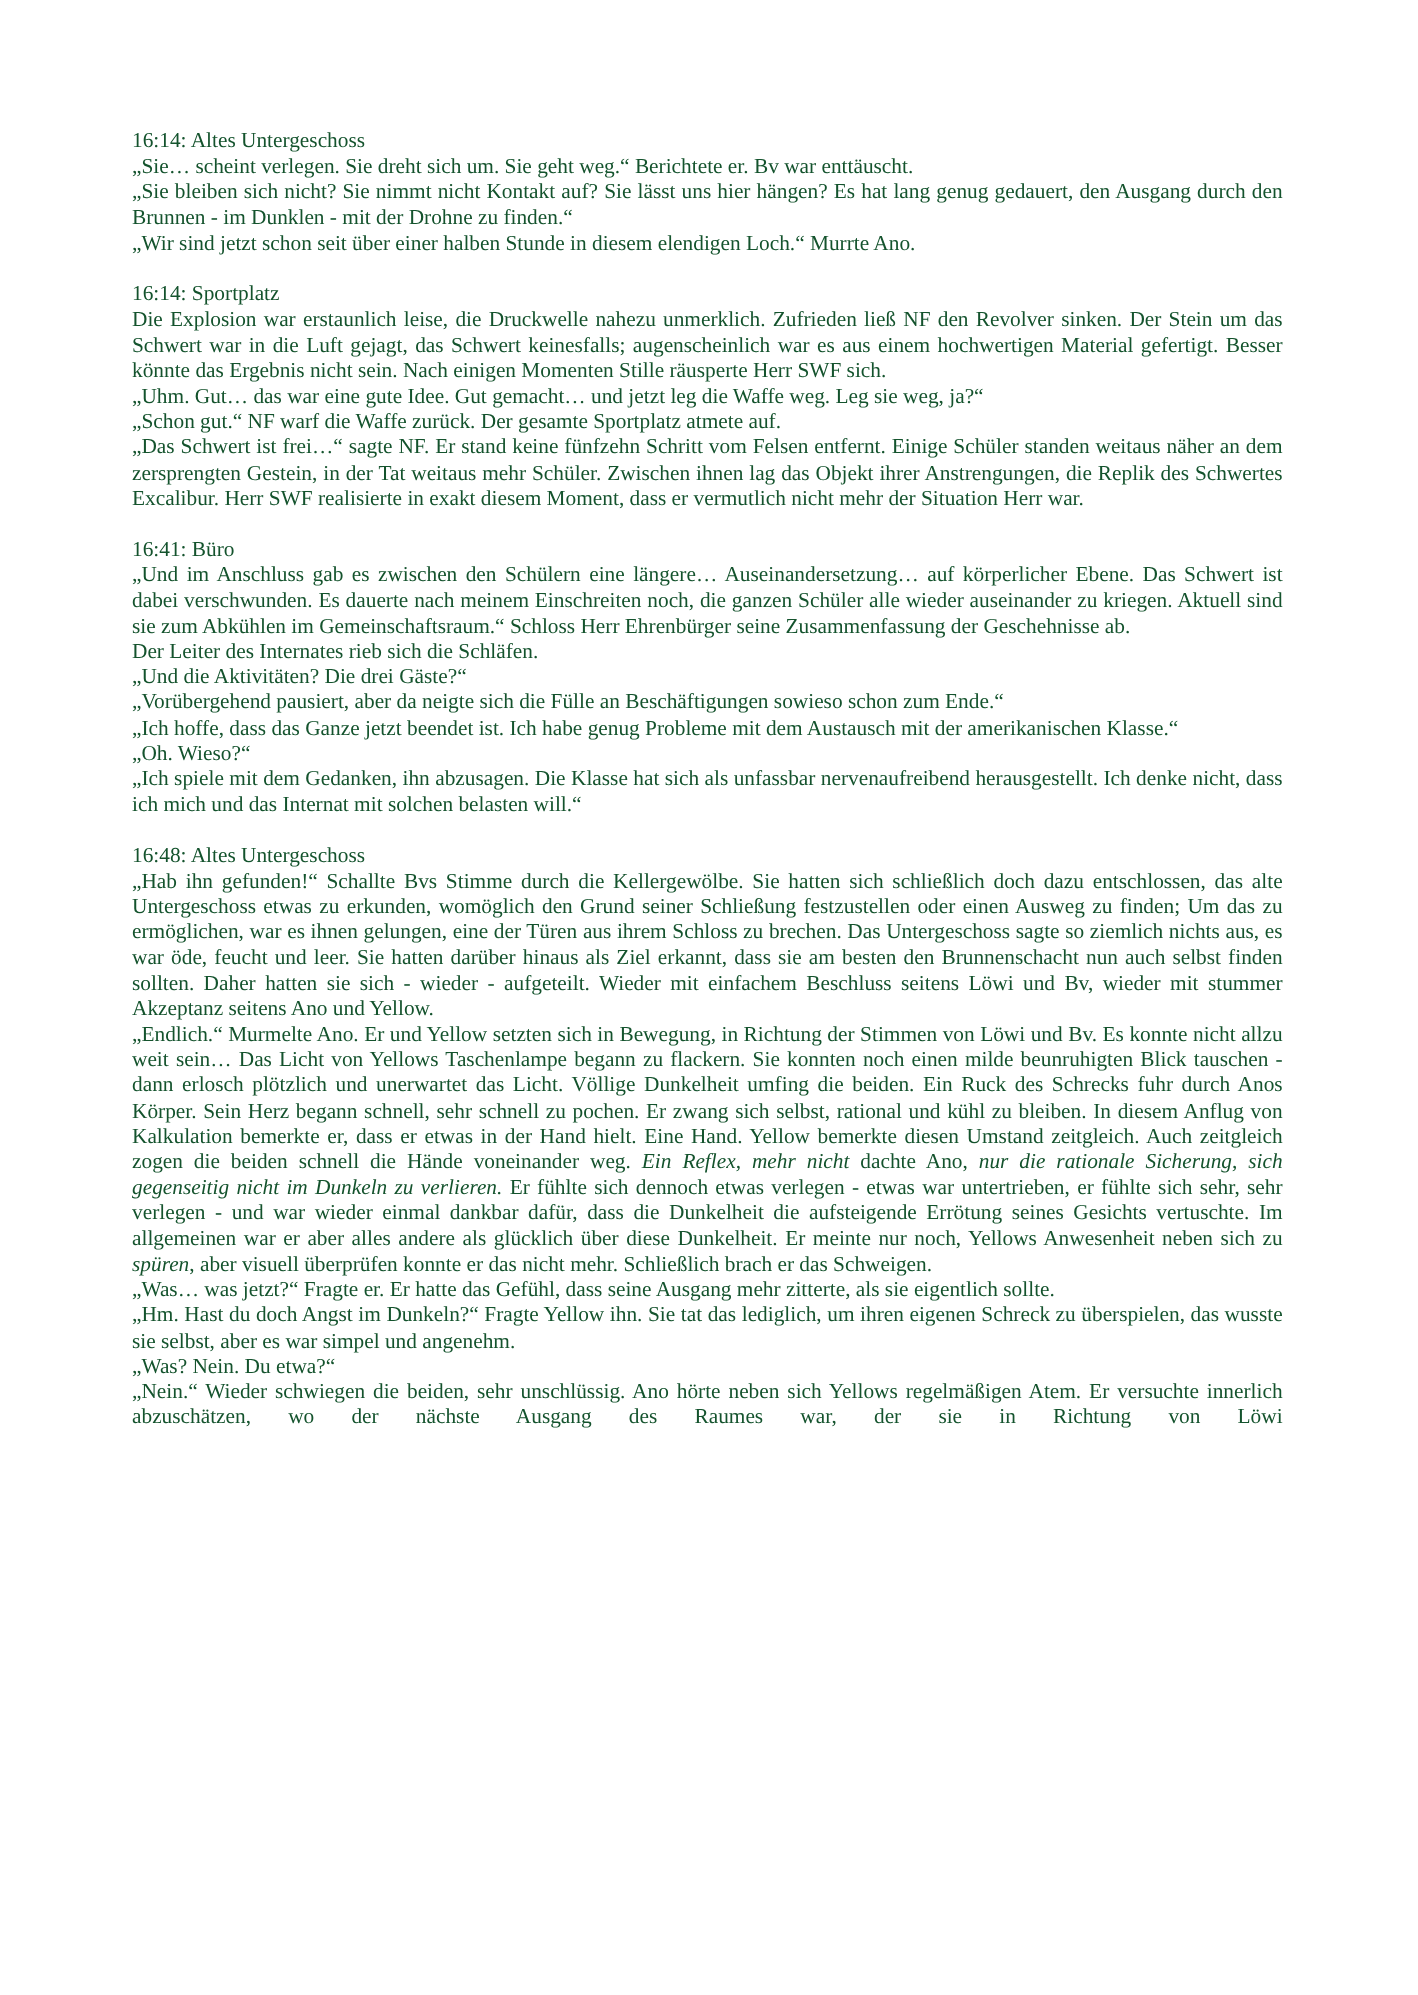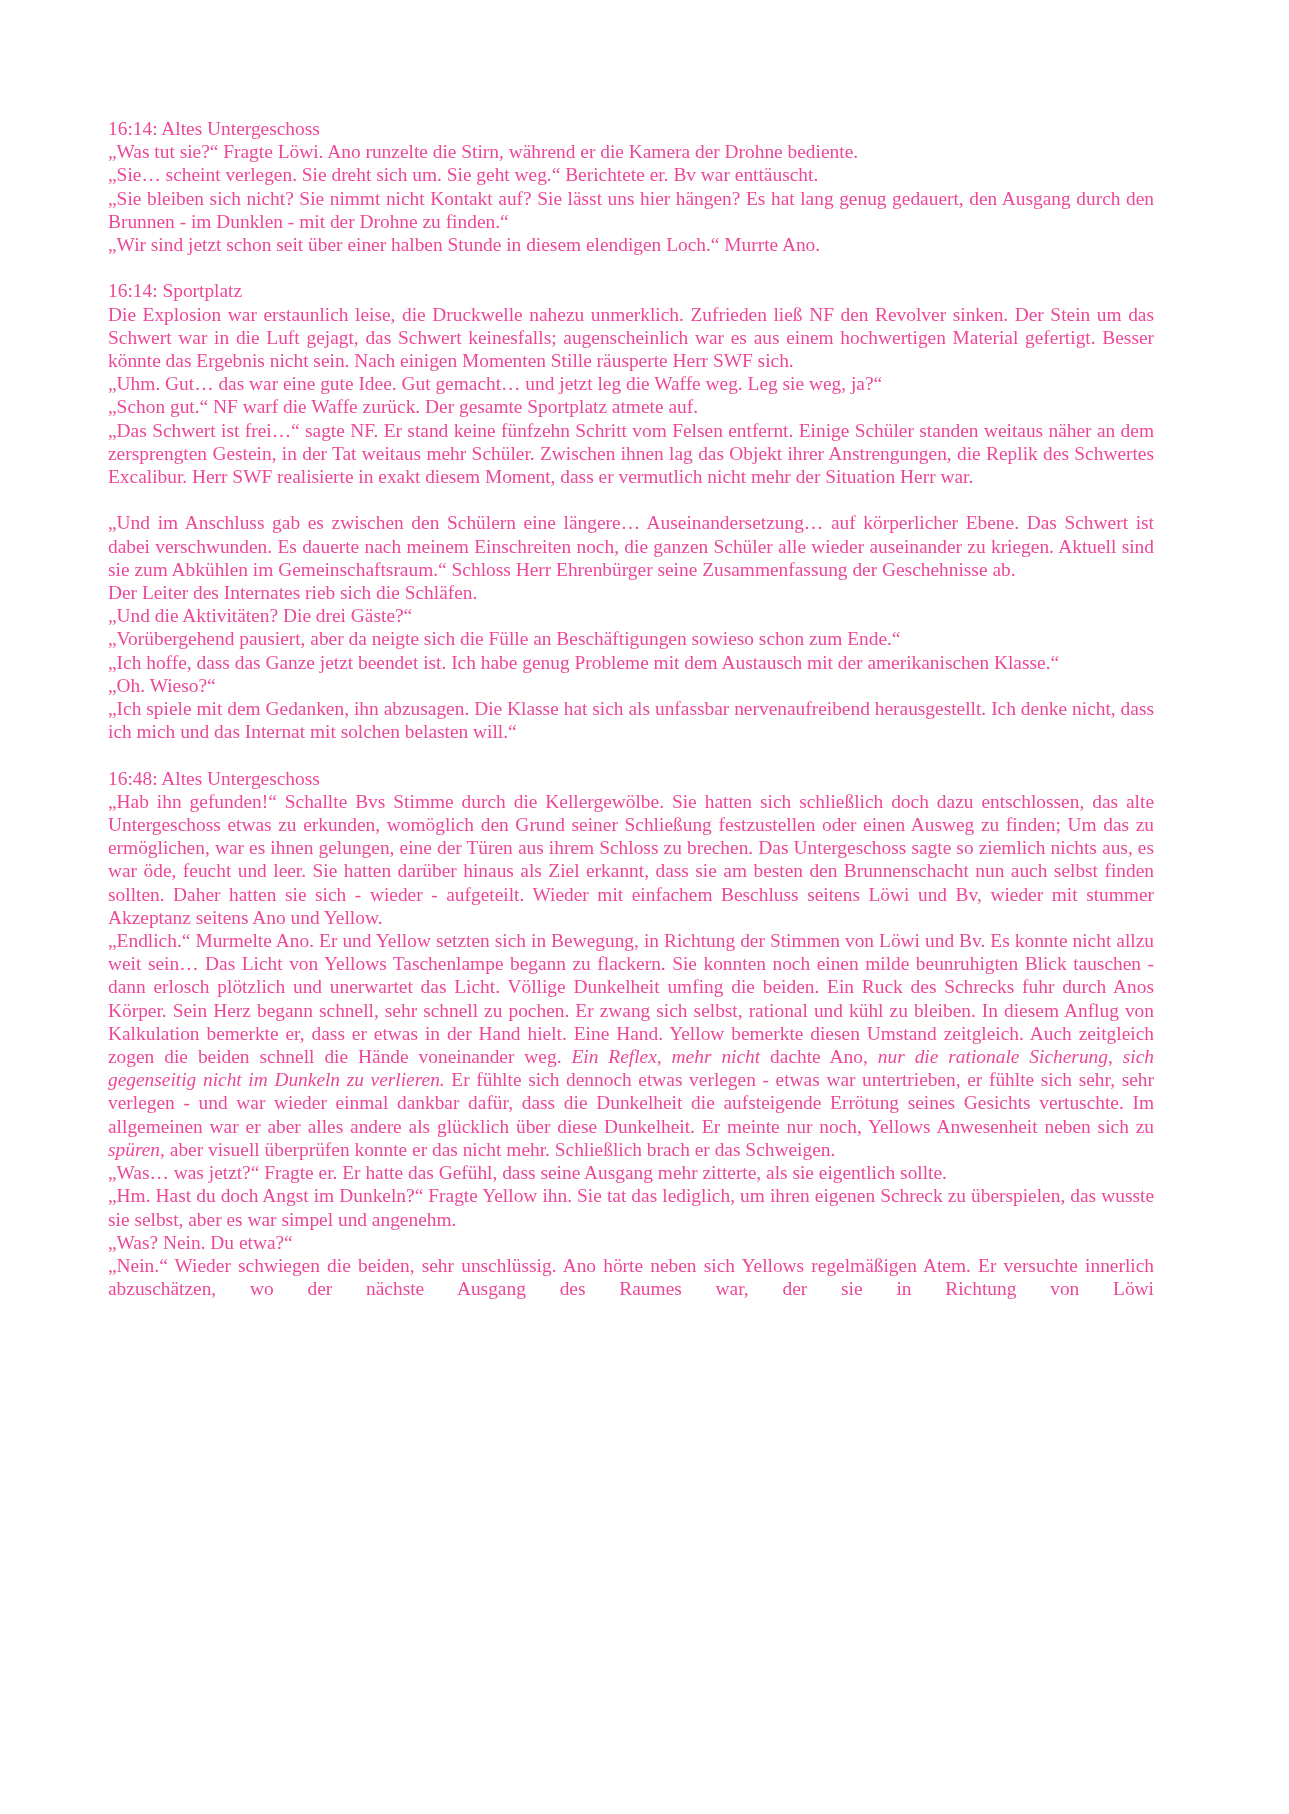--- a/index.html
+++ b/index.html
@@ -1,50 +1,50 @@
 <!DOCTYPE html>
 <html><head>
 <meta charset="utf-8">
 <style>
   html, body { margin: 0; padding: 0; background: #ffffff; }
   body { width: 1289px; height: 1814px; position: relative; overflow: hidden; }
   .page {
     position: absolute;
-    left: 108px;
+    left: 120px;
     top: 117px;
     width: 1046px;
     font-family: "Liberation Serif", "DejaVu Serif", serif;
     font-size: 19.4px;
     line-height: 23.2px;
-    color: #ec4899;
+    color: #14532d;
   }
   .section { margin: 0 0 23.2px 0; }
   .heading { display: block; text-align: left; }
   .para { display: block; text-align: justify; margin: 0; }
   em { }
 </style>
 </head>
 <body>
 
 <div class="page" id="page">
     <div class="section">
       <div class="heading">16:14: Altes Untergeschoss</div>
-      <p class="para"><span>„Was tut sie?“ Fragte Löwi. Ano runzelte die Stirn, während er die Kamera der Drohne bediente.</span></p>
       <p class="para"><span>„Sie… scheint verlegen. Sie dreht sich um. Sie geht weg.“ Berichtete er. Bv war enttäuscht.</span></p>
       <p class="para"><span>„Sie bleiben sich nicht? Sie nimmt nicht Kontakt auf? Sie lässt uns hier hängen? Es hat lang genug gedauert, den Ausgang durch den Brunnen - im Dunklen - mit der Drohne zu finden.“</span></p>
       <p class="para"><span>„Wir sind jetzt schon seit über einer halben Stunde in diesem elendigen Loch.“ Murrte Ano.</span></p>
     </div>
     <div class="section">
       <div class="heading">16:14: Sportplatz</div>
       <p class="para"><span>Die Explosion war erstaunlich leise, die Druckwelle nahezu unmerklich. Zufrieden ließ NF den Revolver sinken. Der Stein um das Schwert war in die Luft gejagt, das Schwert keinesfalls; augenscheinlich war es aus einem hochwertigen Material gefertigt. Besser könnte das Ergebnis nicht sein. Nach einigen Momenten Stille räusperte Herr SWF sich.</span></p>
       <p class="para"><span>„Uhm. Gut… das war eine gute Idee. Gut gemacht… und jetzt leg die Waffe weg. Leg sie weg, ja?“</span></p>
       <p class="para"><span>„Schon gut.“ NF warf die Waffe zurück. Der gesamte Sportplatz atmete auf.</span></p>
       <p class="para"><span>„Das Schwert ist frei…“ sagte NF. Er stand keine fünfzehn Schritt vom Felsen entfernt. Einige Schüler standen weitaus näher an dem zersprengten Gestein, in der Tat weitaus mehr Schüler. Zwischen ihnen lag das Objekt ihrer Anstrengungen, die Replik des Schwertes Excalibur. Herr SWF realisierte in exakt diesem Moment, dass er vermutlich nicht mehr der Situation Herr war.</span></p>
     </div>
     <div class="section">
+      <div class="heading">16:41: Büro</div>
       <p class="para"><span>„Und im Anschluss gab es zwischen den Schülern eine längere… Auseinandersetzung… auf körperlicher Ebene. Das Schwert ist dabei verschwunden. Es dauerte nach meinem Einschreiten noch, die ganzen Schüler alle wieder auseinander zu kriegen. Aktuell sind sie zum Abkühlen im Gemeinschaftsraum.“ Schloss Herr Ehrenbürger seine Zusammenfassung der Geschehnisse ab.</span></p>
       <p class="para"><span>Der Leiter des Internates rieb sich die Schläfen.</span></p>
       <p class="para"><span>„Und die Aktivitäten? Die drei Gäste?“</span></p>
       <p class="para"><span>„Vorübergehend pausiert, aber da neigte sich die Fülle an Beschäftigungen sowieso schon zum Ende.“</span></p>
       <p class="para"><span>„Ich hoffe, dass das Ganze jetzt beendet ist. Ich habe genug Probleme mit dem Austausch mit der amerikanischen Klasse.“</span></p>
       <p class="para"><span>„Oh. Wieso?“</span></p>
       <p class="para"><span>„Ich spiele mit dem Gedanken, ihn abzusagen. Die Klasse hat sich als unfassbar nervenaufreibend herausgestellt. Ich denke nicht, dass ich mich und das Internat mit solchen belasten will.“</span></p>
     </div>
     <div class="section">
       <div class="heading">16:48: Altes Untergeschoss</div>

